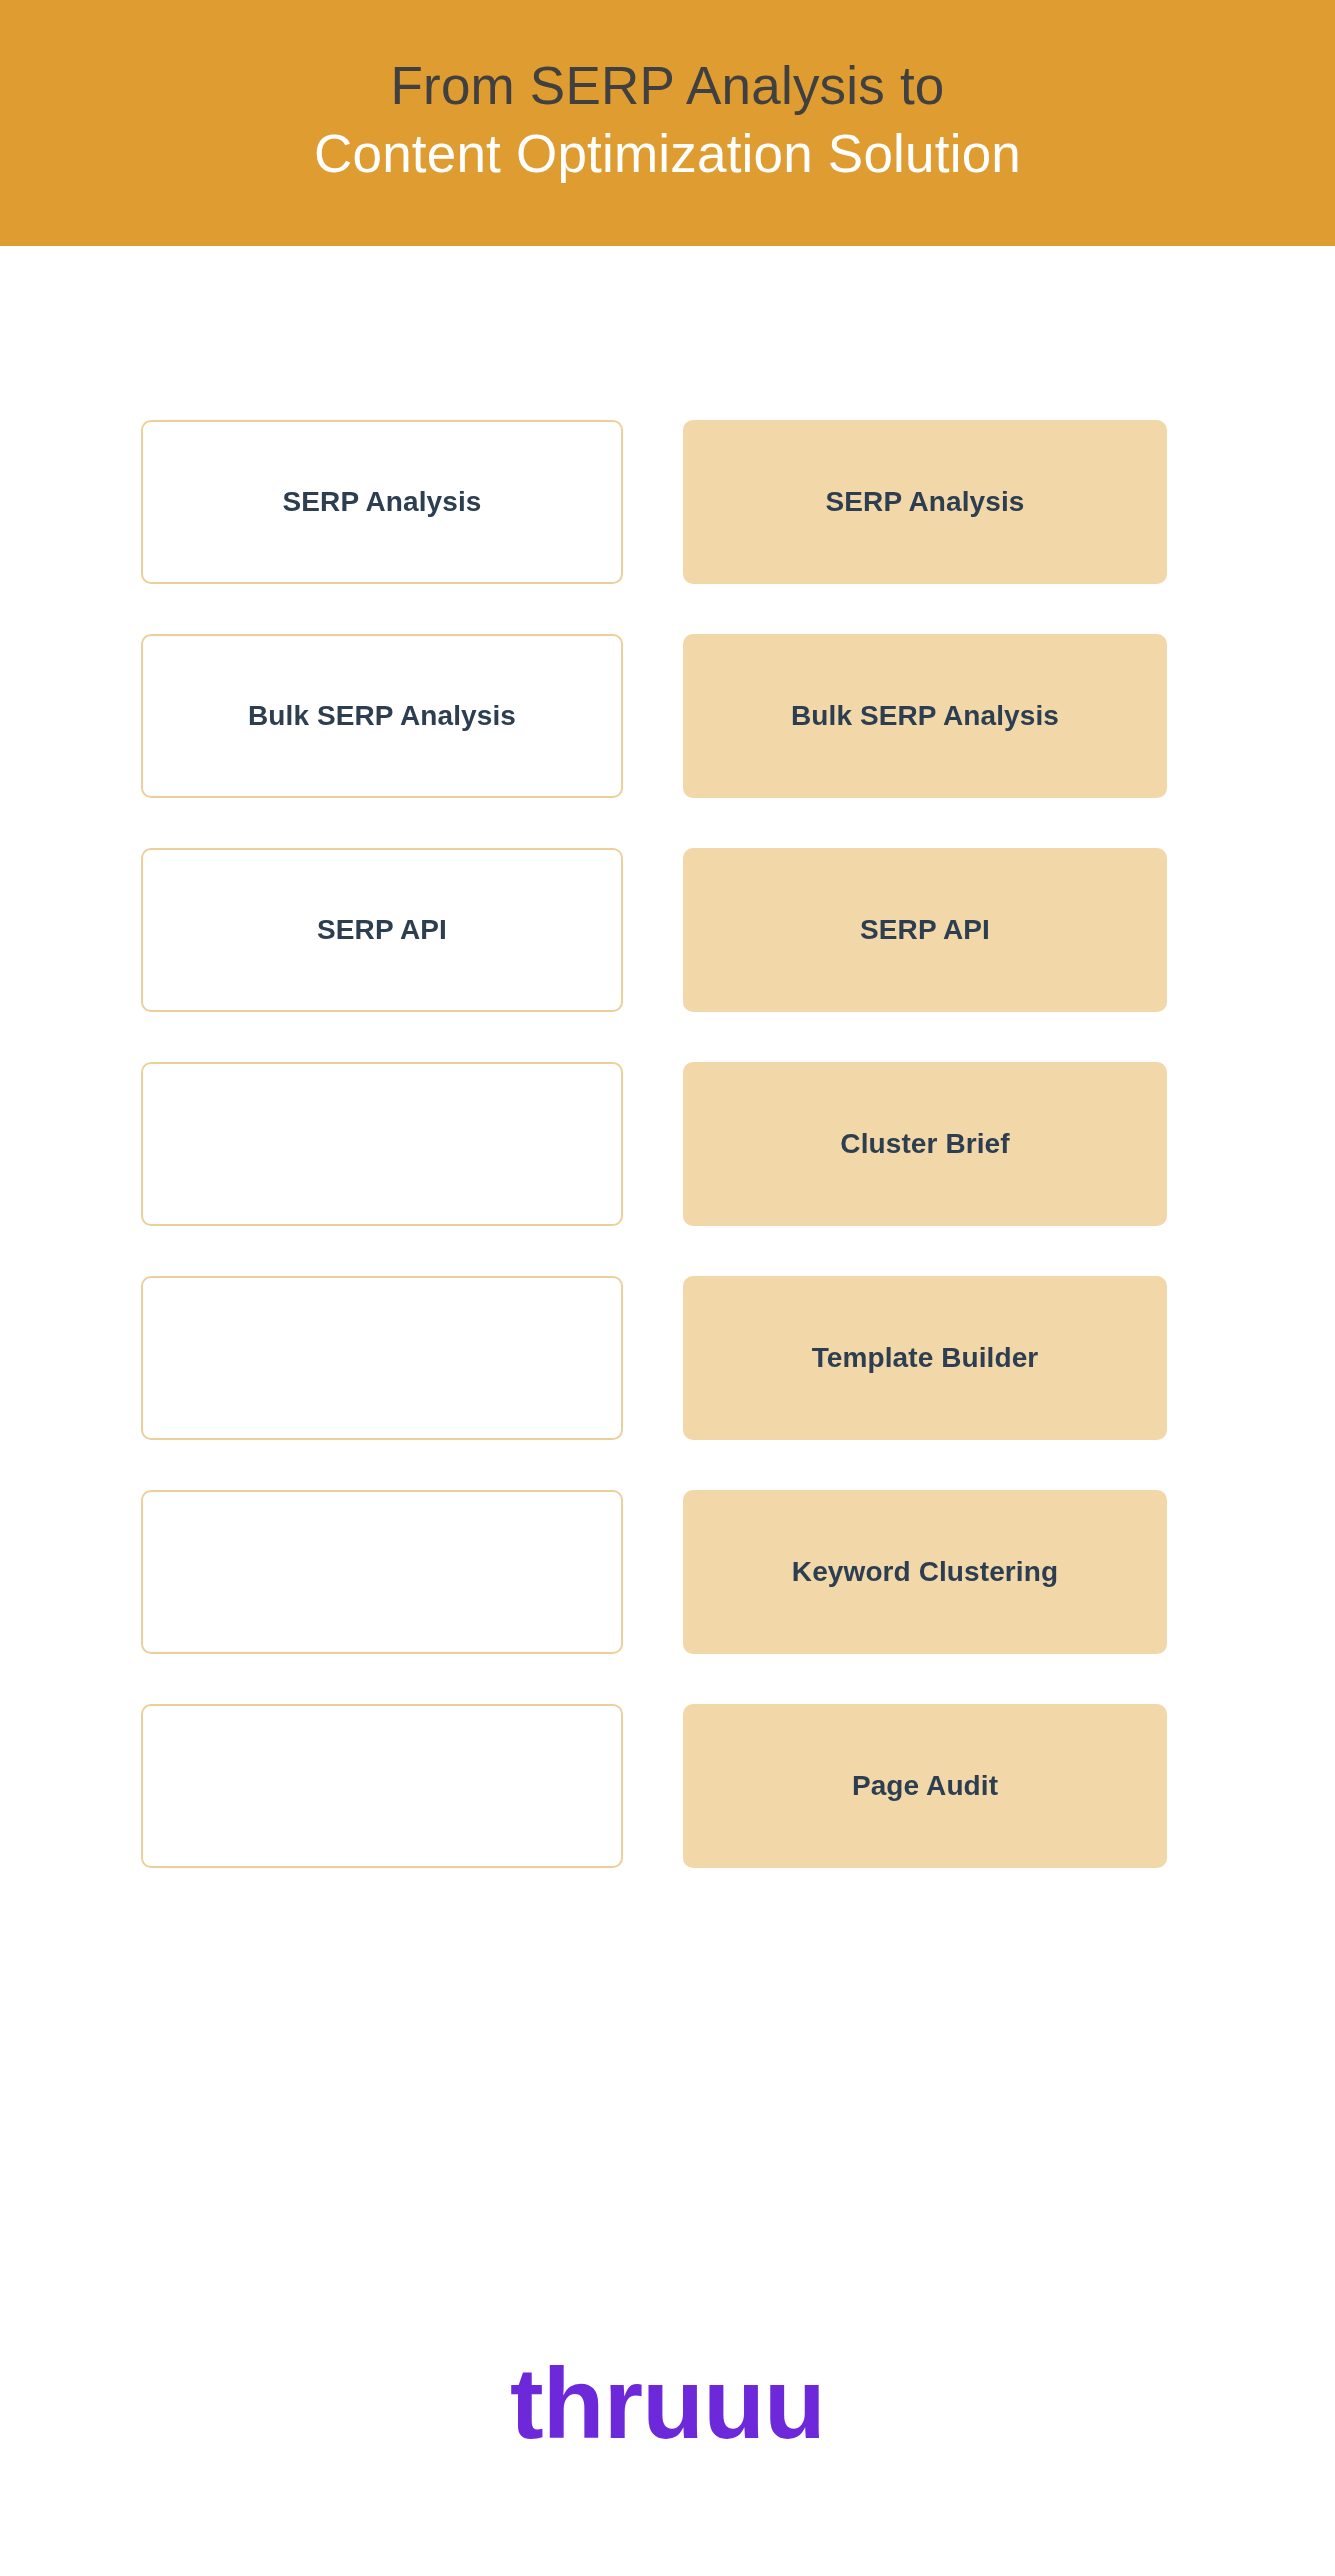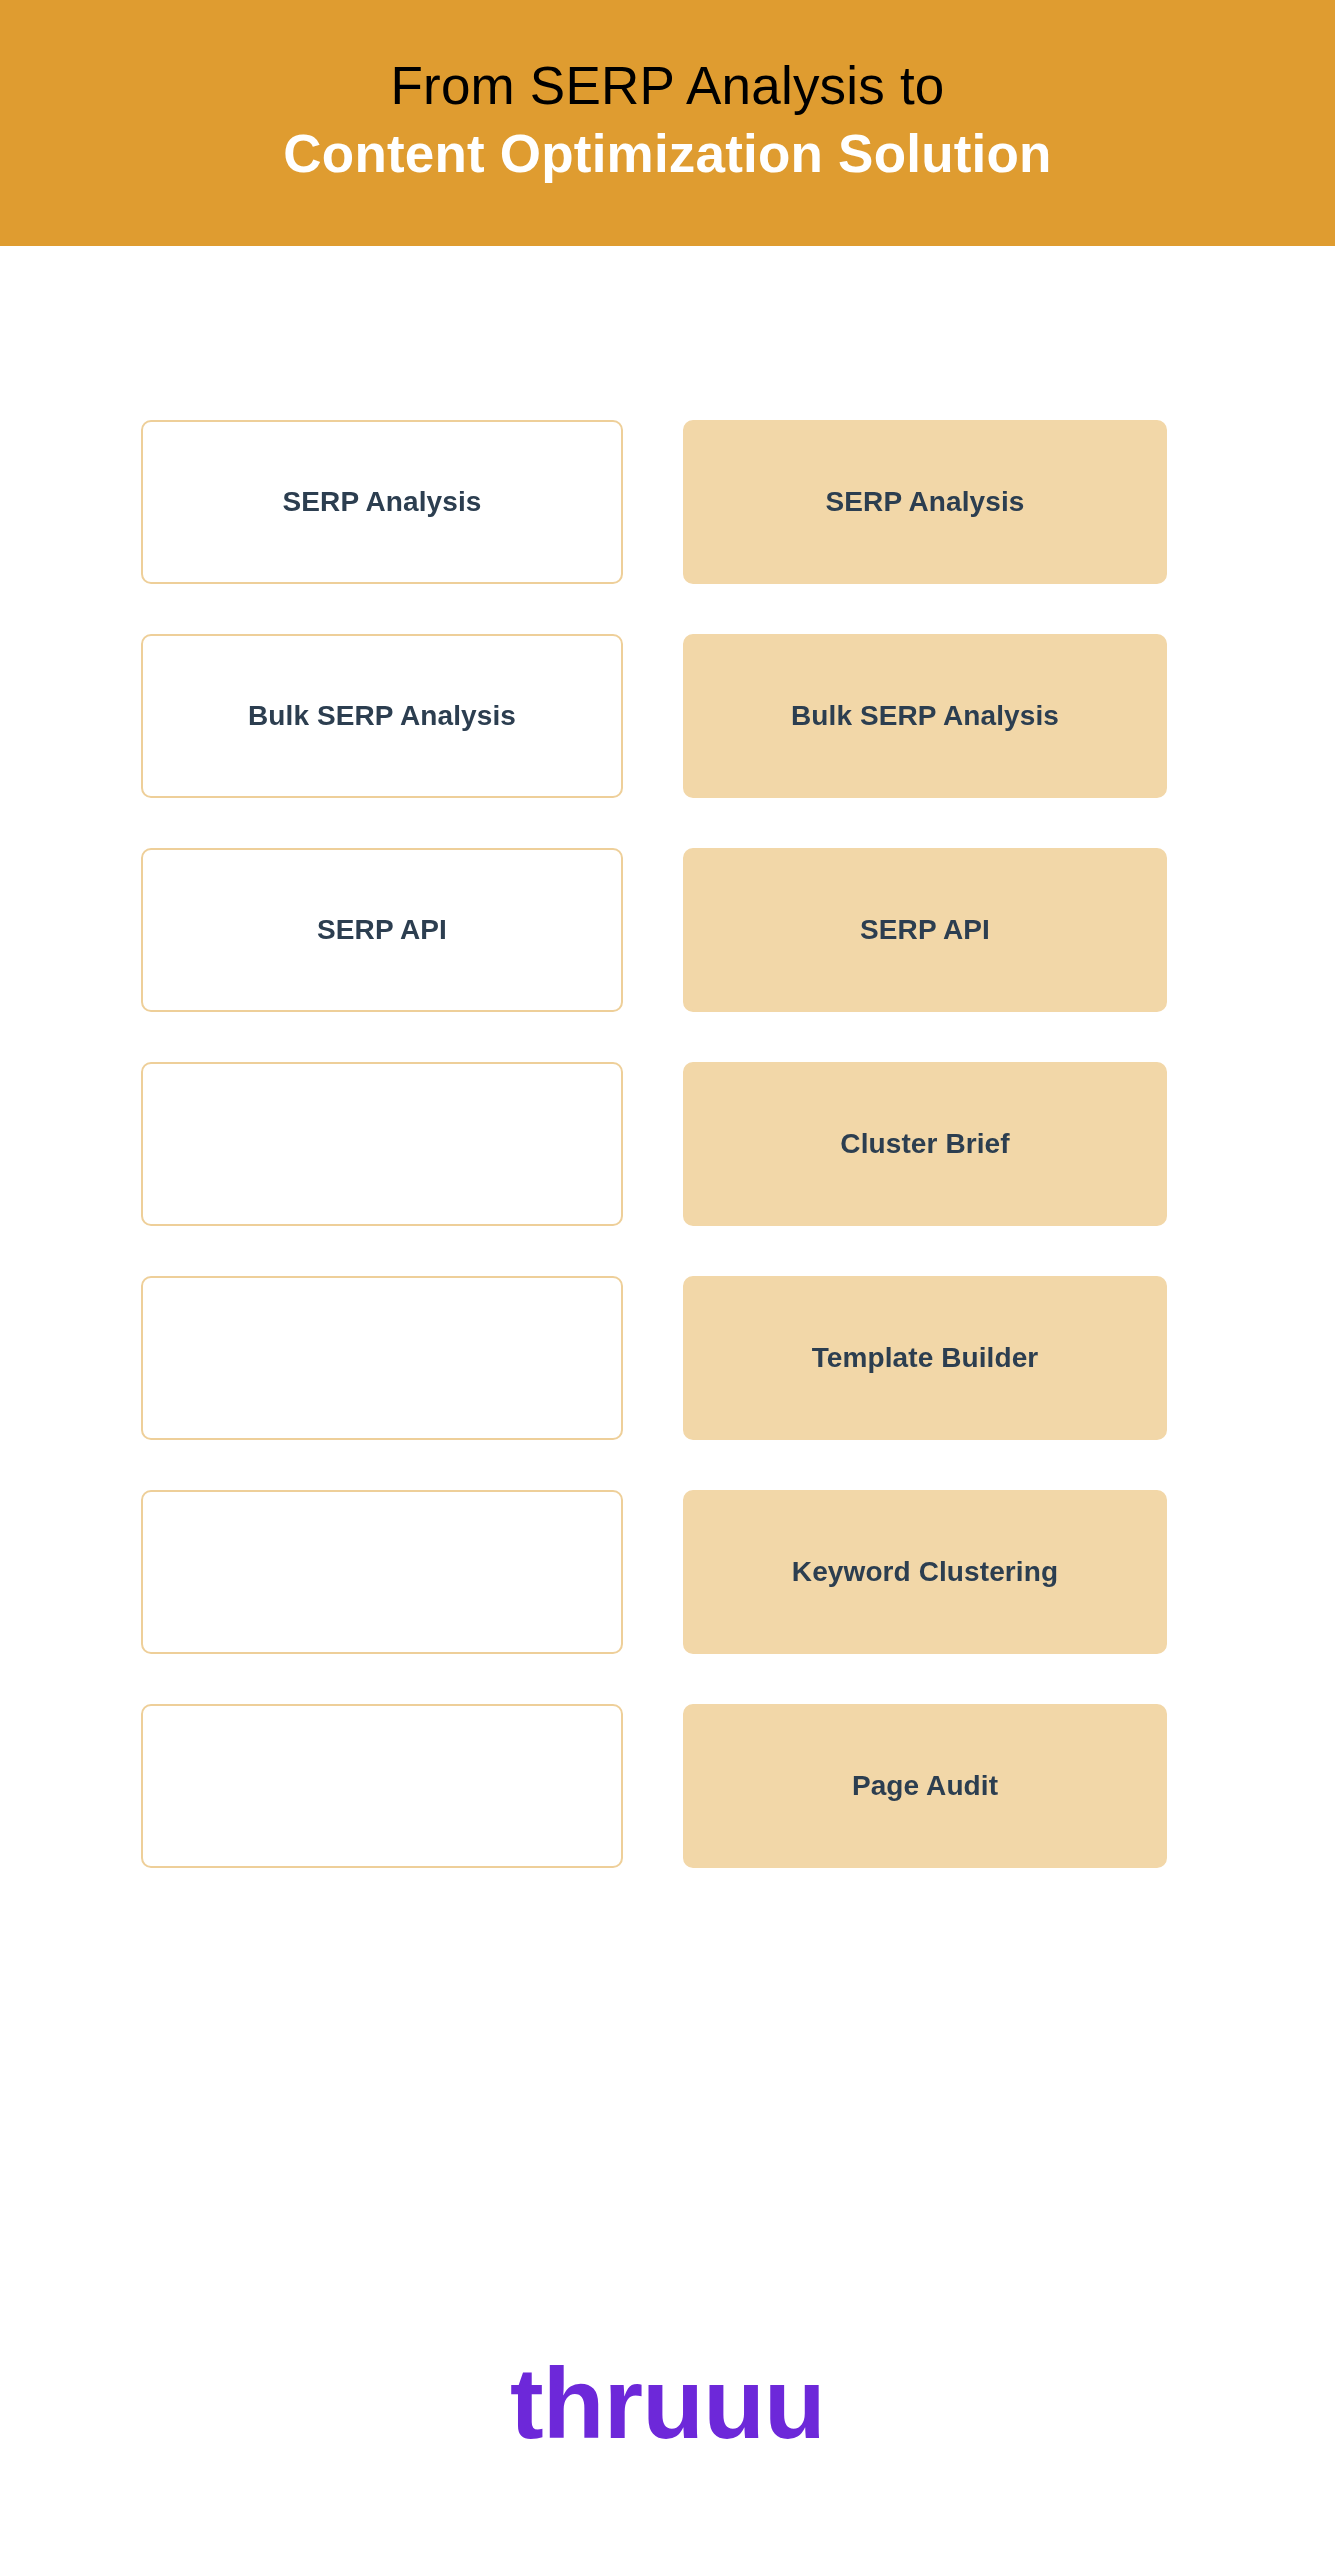--- a/index.html
+++ b/index.html
@@ -30,32 +30,32 @@
     height: 246px;
     background: #df9c30;
     display: flex;
     flex-direction: column;
     align-items: center;
     justify-content: center;
     box-sizing: border-box;
     padding-bottom: 5px;
   }
   .banner-line1 {
-    color: #000000;
+    color: #404040;
     font-size: 53px;
     font-weight: 300;
     line-height: 1.22;
     letter-spacing: 0.2px;
     text-align: center;
     white-space: nowrap;
   }
   .banner-line2 {
     color: #ffffff;
     font-size: 53px;
-    font-weight: 700;
+    font-weight: 400;
     line-height: 1.22;
     letter-spacing: 0.2px;
     text-align: left;
     white-space: nowrap;
     margin-top: 3.3px;
   }
 
   
   .col-heads {
     position: absolute;

